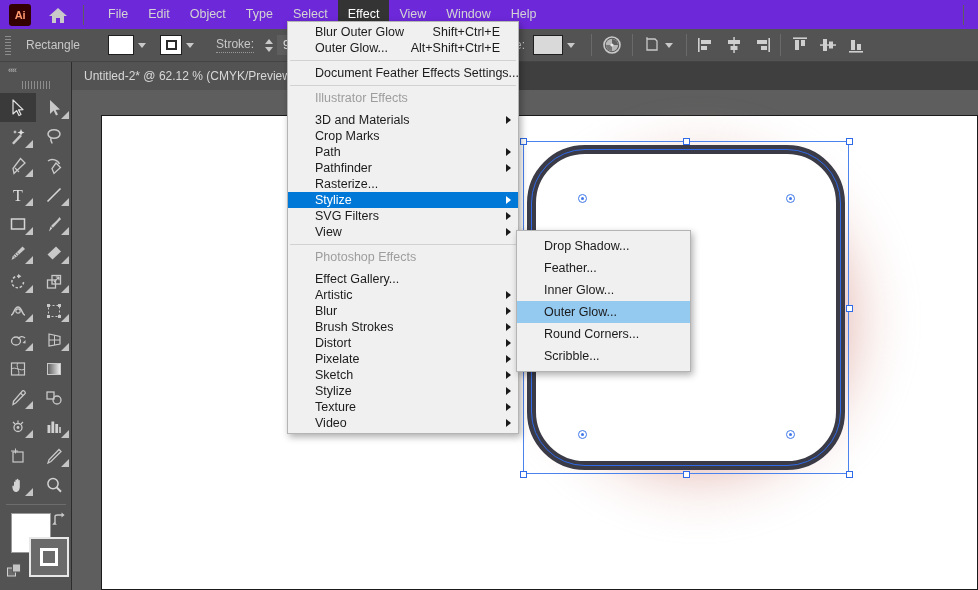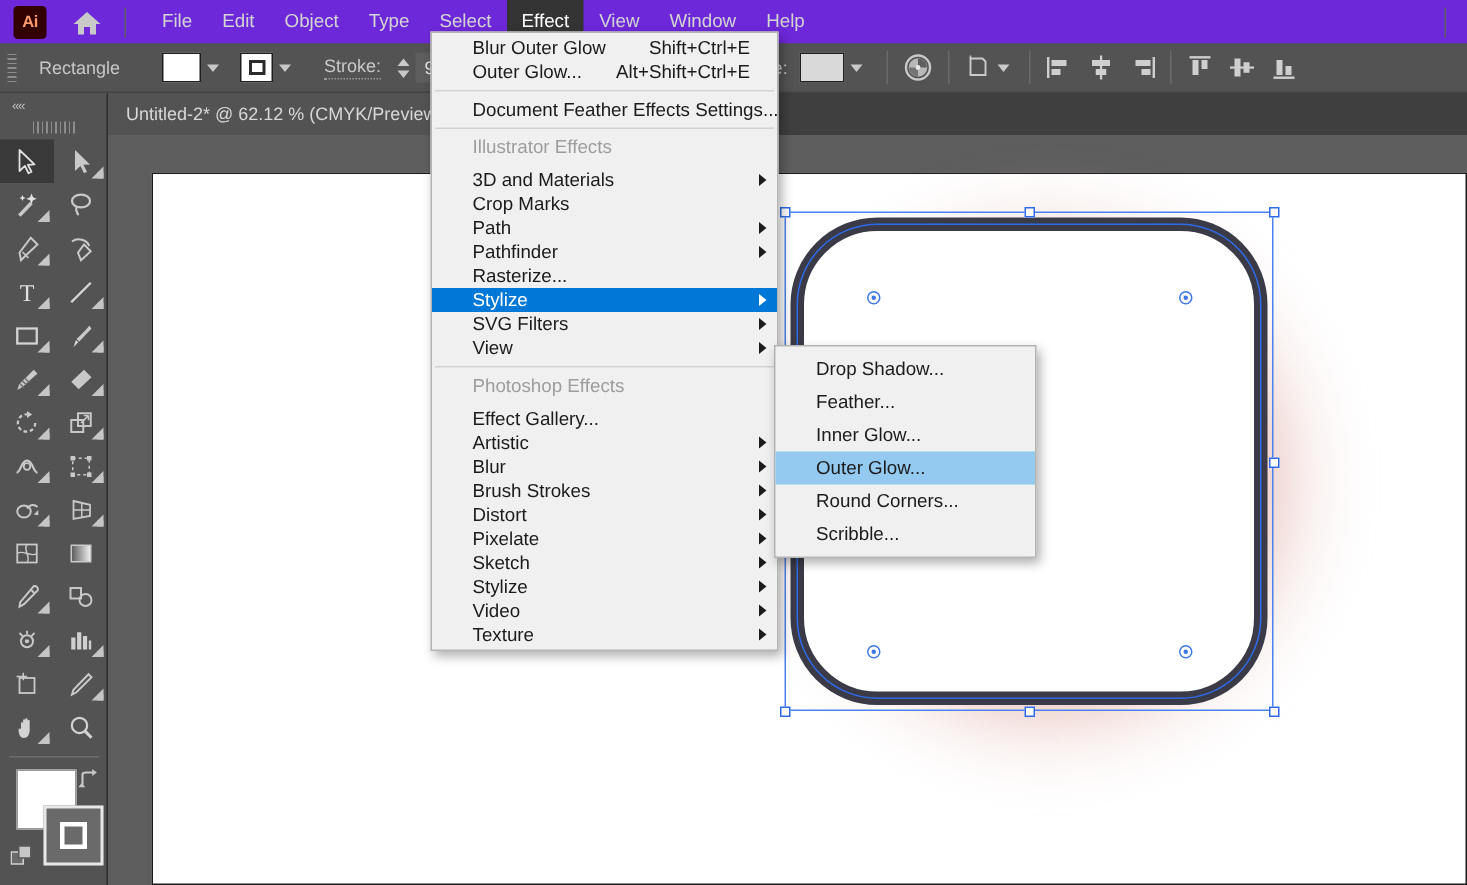--- a/index.html
+++ b/index.html
@@ -704,25 +704,25 @@
       </div>
       <div class="mrow">
         <span>Sketch</span>
         <span class="sub"></span>
       </div>
       <div class="mrow">
         <span>Stylize</span>
         <span class="sub"></span>
       </div>
       <div class="mrow">
+        <span>Texture</span>
+        <span class="sub"></span>
+      </div>
+      <div class="mrow">
         <span>Video</span>
-        <span class="sub"></span>
-      </div>
-      <div class="mrow">
-        <span>Texture</span>
         <span class="sub"></span>
       </div>
     </div>
 
   <div id="stylize-sub">
       <div class="mrow">
         <span>Drop Shadow...</span>
       </div>
       <div class="mrow">
         <span>Feather...</span>

